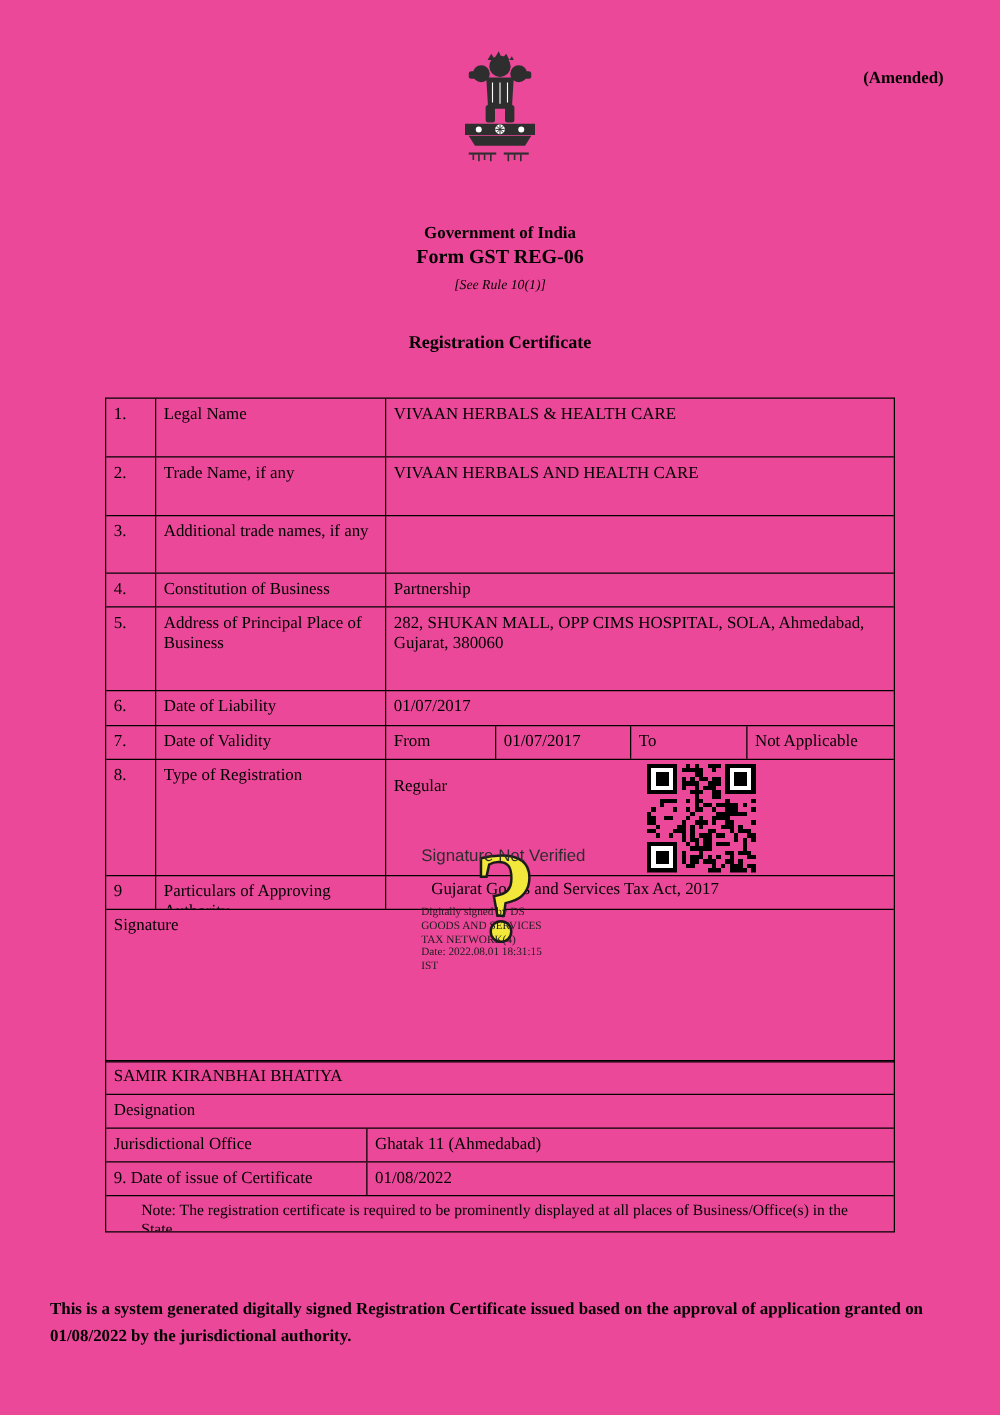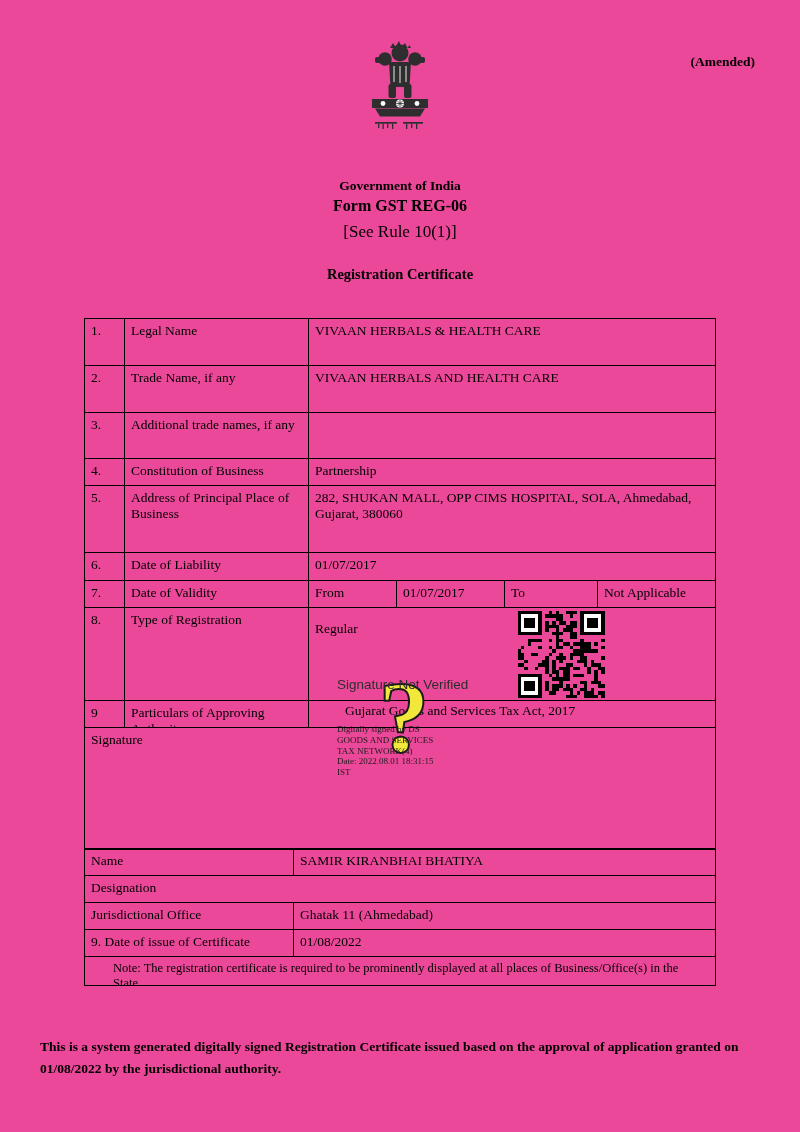--- a/index.html
+++ b/index.html
@@ -6,21 +6,21 @@
   *{box-sizing:border-box;}
   .page{
     position:relative;width:800px;height:1132px;background:#ec4899;
     margin:0 auto;font-family:"Liberation Serif",serif;color:#000;overflow:hidden;
   }
   .abs{position:absolute;}
   .centered{left:0;width:800px;text-align:center;margin-top:30px;}
   .amended{top:54px;right:45px;font-weight:bold;font-size:13.5px;}
   .gov{top:148px;font-weight:bold;font-size:13.5px;}
   .formtitle{top:167px;font-weight:bold;font-size:16px;}
-  .rule{top:192px;font-size:17px;}
+  .rule{top:192px;font-style:italic;font-size:11px;}
   .certtitle{top:236px;font-weight:bold;font-size:14.5px;}
   .regline{top:281px;left:92px;font-size:13.5px;}
   .regline .lbl{font-weight:bold;}
 
   
   .emblem{top:38px;left:363px;width:74px;height:96px;}
   .emblem svg{display:block;}
 
   
   .maintable{top:318px;left:84px;width:632px;border:1px solid #000;display:flex;flex-direction:column;font-size:13.5px;}
@@ -386,21 +386,20 @@
   <div class="abs stamp-lines">
     <div>Digitally signed by DS</div>
     <div>GOODS AND SERVICES</div>
     <div>TAX NETWORK(4)</div>
     <div>Date: 2022.08.01 18:31:15</div>
     <div>IST</div>
   </div>
 
   <div class="abs officertable">
     <div class="trow h27">
-      <div class="cell o-label">Name</div>
       <div class="cell c-value">SAMIR KIRANBHAI BHATIYA</div>
     </div>
     <div class="trow h27">
       <div class="cell o-label">Designation</div>
     </div>
     <div class="trow h27">
       <div class="cell o-label">Jurisdictional Office</div>
       <div class="cell c-value">Ghatak 11 (Ahmedabad)</div>
     </div>
     <div class="trow h27">

